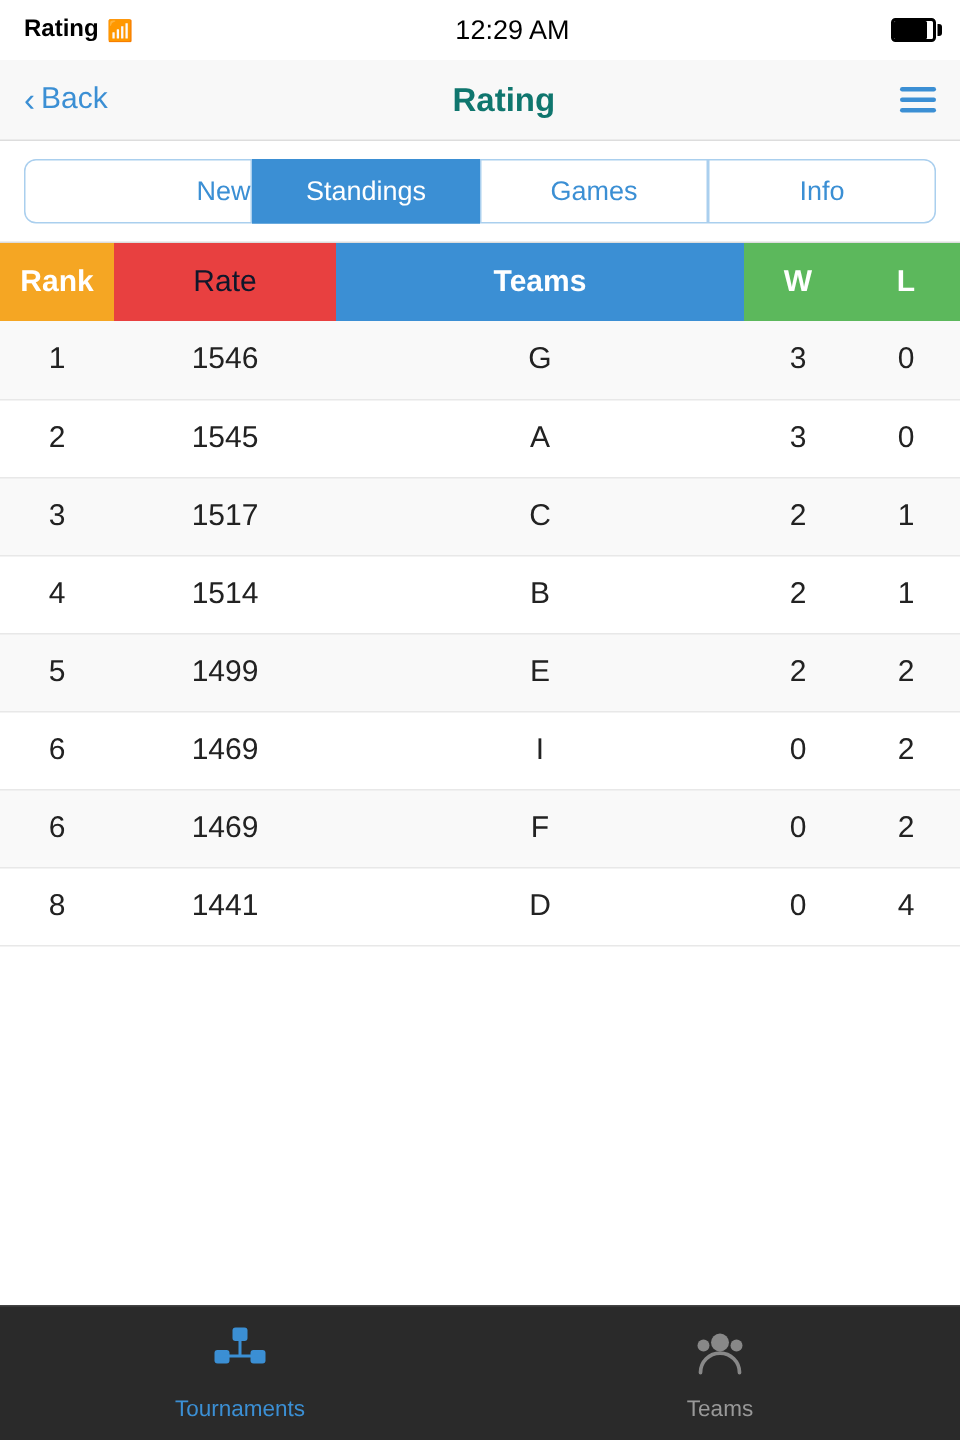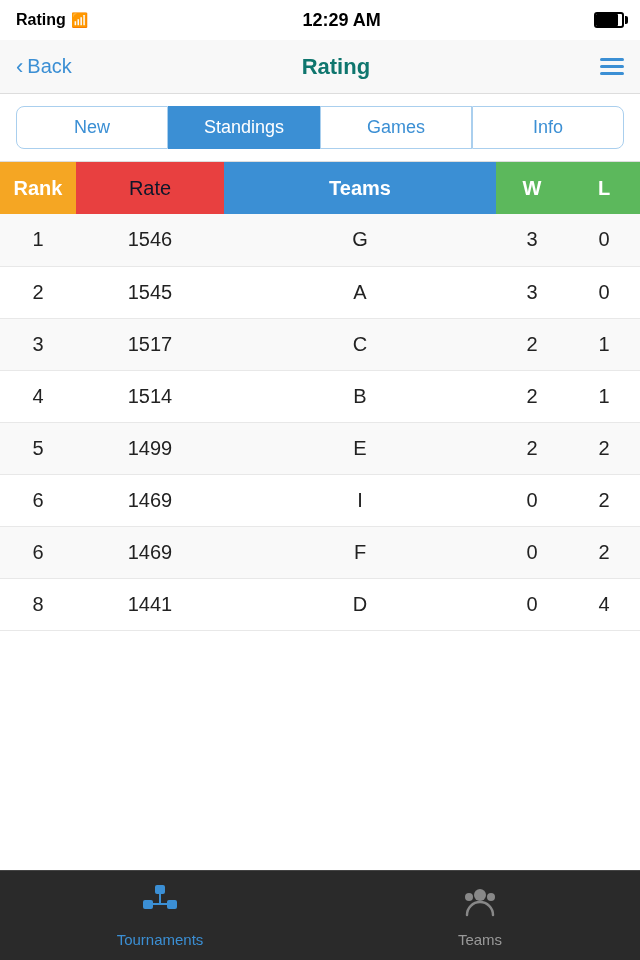--- a/index.html
+++ b/index.html
@@ -24,21 +24,21 @@
       font-size: 16px;
       font-weight: 600;
     }
     .status-bar .carrier {
       display: flex;
       align-items: center;
       gap: 6px;
     }
     .status-bar .time {
       font-size: 18px;
-      font-weight: 700;
+      font-weight: 400;
     }
     .status-bar .battery {
       width: 30px;
       height: 16px;
       border: 2px solid #000;
       border-radius: 3px;
       position: relative;
       display: flex;
       align-items: center;
     }
@@ -119,20 +119,21 @@
       padding: 10px 0;
       text-align: center;
       font-size: 18px;
       color: #3b8fd4;
       border: 1.5px solid #aacfee;
       background: #fff;
       cursor: pointer;
     }
     .tab-btn:first-child {
       border-radius: 8px 0 0 8px;
+      text-align: right;
     }
     .tab-btn:last-child {
       border-radius: 0 8px 8px 0;
     }
     .tab-btn.active {
       background: #3b8fd4;
       color: #fff;
       border-color: #3b8fd4;
     }
 

